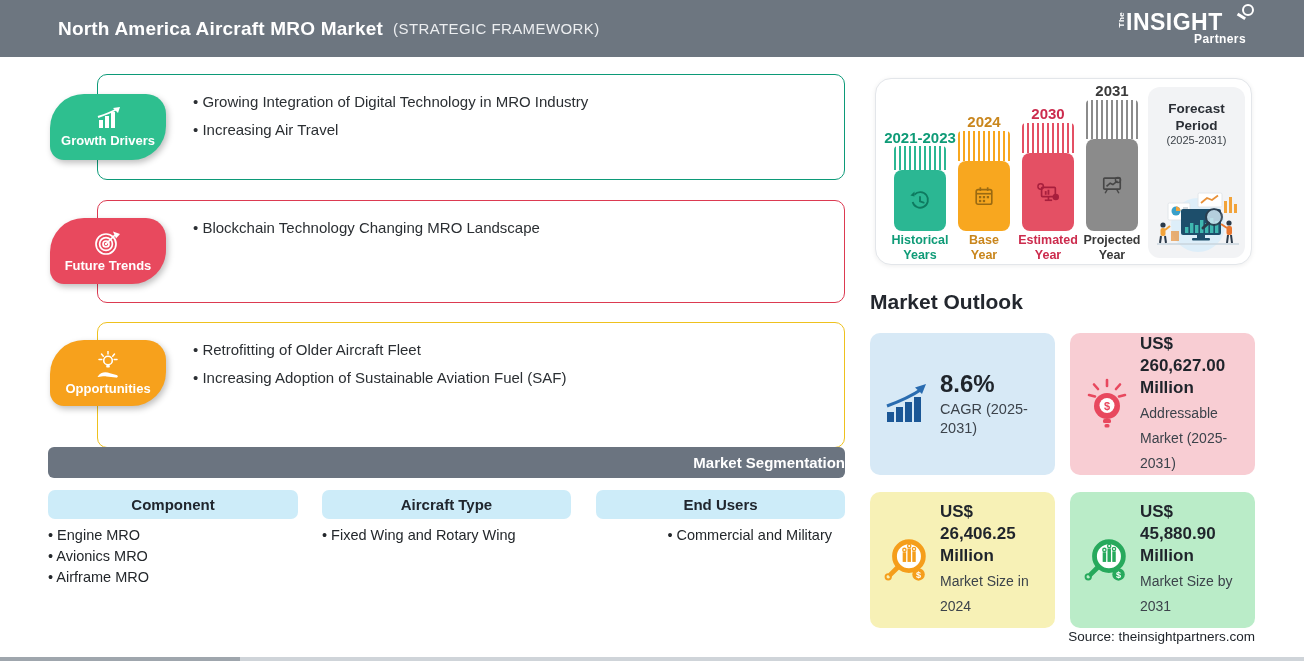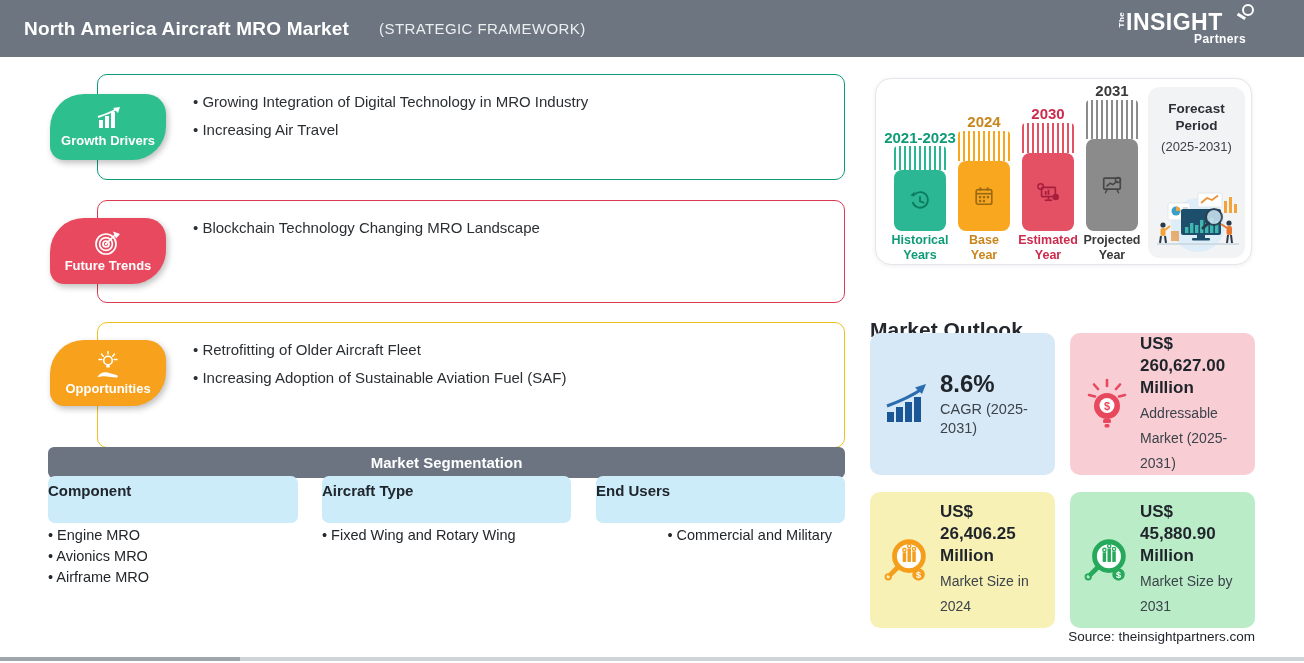--- a/index.html
+++ b/index.html
@@ -1,21 +1,21 @@
 <!DOCTYPE html>
 <html><head>
 <meta charset="utf-8">
 <style>
   * { margin:0; padding:0; box-sizing:border-box; }
   body { font-family:"Liberation Sans", sans-serif; background:#fff; }
   .page { position:relative; width:1304px; height:663px; background:#fff; overflow:hidden; }
 
   
   .header { position:absolute; left:0; top:0; width:1304px; height:57px; background:#6d7680;
-            display:flex; align-items:center; padding-left:24px;gap:20px; }
+            display:flex; align-items:center; padding-left:58px; }
   .header-title { color:#fff; font-size:19px; font-weight:bold; letter-spacing:.2px; }
   .header-sub { color:#eceef0; font-size:15px; margin-left:10px; letter-spacing:.4px; }
   .logo { position:absolute; right:58px; top:10px; color:#fff; width:130px; }
   .logo-row { position:relative; display:flex; align-items:center; }
   .logo-the { display:inline-block; transform:rotate(-90deg); font-size:8px; font-weight:bold;
               width:10px; letter-spacing:.5px; }
   .logo-main { font-size:23px; font-weight:bold; letter-spacing:.5px; line-height:24px; }
   .logo-lens { position:absolute; width:12px; height:12px; border:2.5px solid #fff; border-radius:50%;
                right:-8px; top:-6px; }
   .logo-lens::after { content:""; position:absolute; width:9px; height:2.5px; background:#fff;
@@ -32,47 +32,47 @@
   .fw-list li::before { content:"•  "; color:#2b2f33; }
   .badge { position:absolute; left:50px; width:116px; height:66px; border-radius:34px 20px 34px 14px;
            display:flex; flex-direction:column; align-items:center; justify-content:center;
            color:#fff; font-weight:bold; font-size:13px; box-shadow:2px 3px 6px rgba(0,0,0,.25); gap:2px; }
   .badge.g { background:#2ebf8f; top:94px; }
   .badge.r { background:#e8495e; top:218px; }
   .badge.o { background:#f7a11c; top:340px; }
 
   
   .seg-bar { position:absolute; left:48px; top:447px; width:797px; height:31px; background:#6b7480;
-             border-radius:6px; color:#fff; font-weight:bold; font-size:15px; text-align:center; line-height:31px; }
-  .seg-head { position:absolute; top:476px; height:47px; background:#cdecf9; border-radius:7px;
-              font-weight:bold; font-size:15px; color:#20262e; line-height:29px; }
+             border-radius:6px; color:#fff; font-weight:bold; font-size:15px; text-align:right; line-height:31px; }
+  .seg-head { position:absolute; top:490px; height:29px; background:#cdecf9; border-radius:7px;
+              font-weight:bold; font-size:15px; color:#20262e; text-align:center; line-height:29px; }
   .seg-head.c1 { left:48px;  width:250px; }
   .seg-head.c2 { left:322px; width:249px; }
   .seg-head.c3 { left:596px; width:249px; }
   .seg-list { position:absolute; top:525px; list-style:none; width:260px; }
   .seg-list.c1 { left:48px; } .seg-list.c2 { left:322px; } .seg-list.c3 { left:572px;text-align:right; }
   .seg-list li { font-size:14.5px; color:#23272b; line-height:21px; }
   .seg-list li::before { content:"• "; }
 
   
   .tl-card { position:absolute; left:875px; top:78px; width:377px; height:187px; background:#fff;
              border:1px solid #e3e6ea; border-radius:16px; box-shadow:0 1px 5px rgba(0,0,0,.07); }
   .tl-bar { position:absolute; width:52px; }
   .tl-stripes { width:100%; border-radius:4px 4px 0 0; }
   .tl-solid { width:100%; border-radius:8px; display:flex; align-items:center; justify-content:center; }
   .tl-year { position:absolute; width:94px; text-align:center; font-weight:bold; font-size:15px; }
   .tl-lab { position:absolute; width:86px; top:154px; text-align:center; font-weight:bold; font-size:12.5px; line-height:15px; }
   .fc-panel { position:absolute; left:272px; top:8px; width:97px; height:171px; background:#f2f3f5;
               border-radius:12px; text-align:center; padding-top:13px; }
   .fc-t { font-size:13.5px; font-weight:bold; color:#2b2f36; line-height:17px; }
-  .fc-r { font-size:13px; color:#3c4248; margin-top:5px; }
+  .fc-r { font-size:11px; color:#3c4248; }
   .fc-ill { position:absolute; left:3px; bottom:3px; }
 
   
-  .outlook-title { position:absolute; left:870px; top:290px; font-size:21px; font-weight:bold; color:#23272e;margin-top:28px; }
+  .outlook-title { position:absolute; left:870px; top:290px; font-size:21px; font-weight:bold; color:#23272e; }
   .card { position:absolute; width:185px; border-radius:10px; display:flex; align-items:center; padding:12px 10px 12px 12px; gap:8px; }
   .card .ic { flex-shrink:0; width:50px; display:flex; justify-content:center; }
   .card .tx { width:118px; }
   .card .val { font-weight:bold; color:#1f242b; }
   .card .lab { color:#3c434b; }
   .card.c1 { left:870px;  top:333px; height:142px; background:#d7e9f6; }
   .card.c2 { left:1070px; top:333px; height:142px; background:#f8cdd3; }
   .card.c3 { left:870px;  top:492px; height:136px; background:#f7f1b6; }
   .card.c4 { left:1070px; top:492px; height:136px; background:#baecc8; }
   .card.c1 .val { font-size:24px; line-height:28px; }

